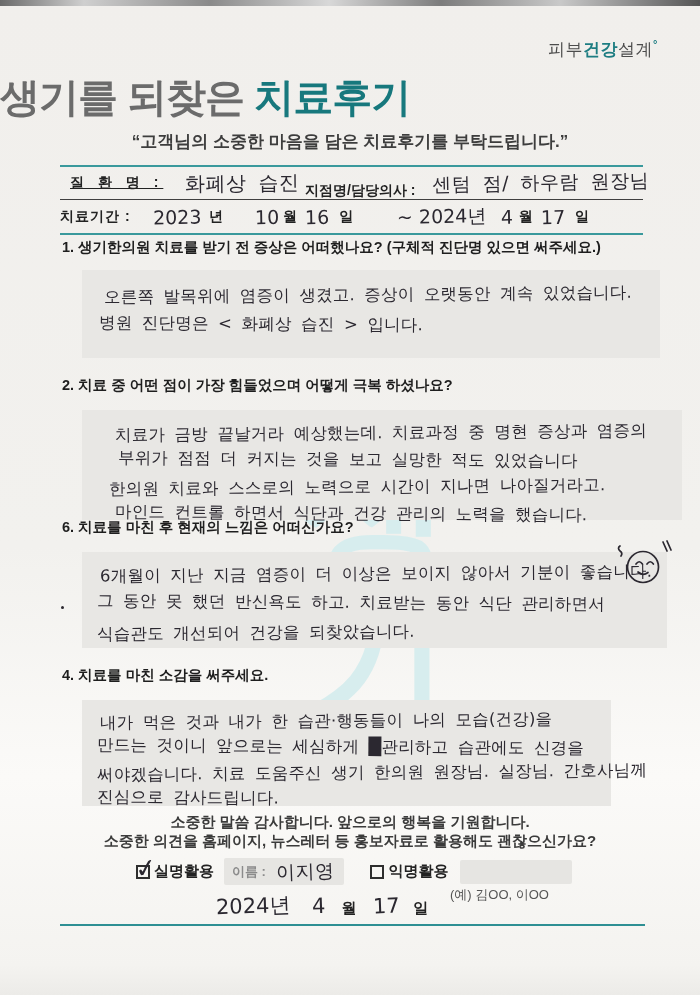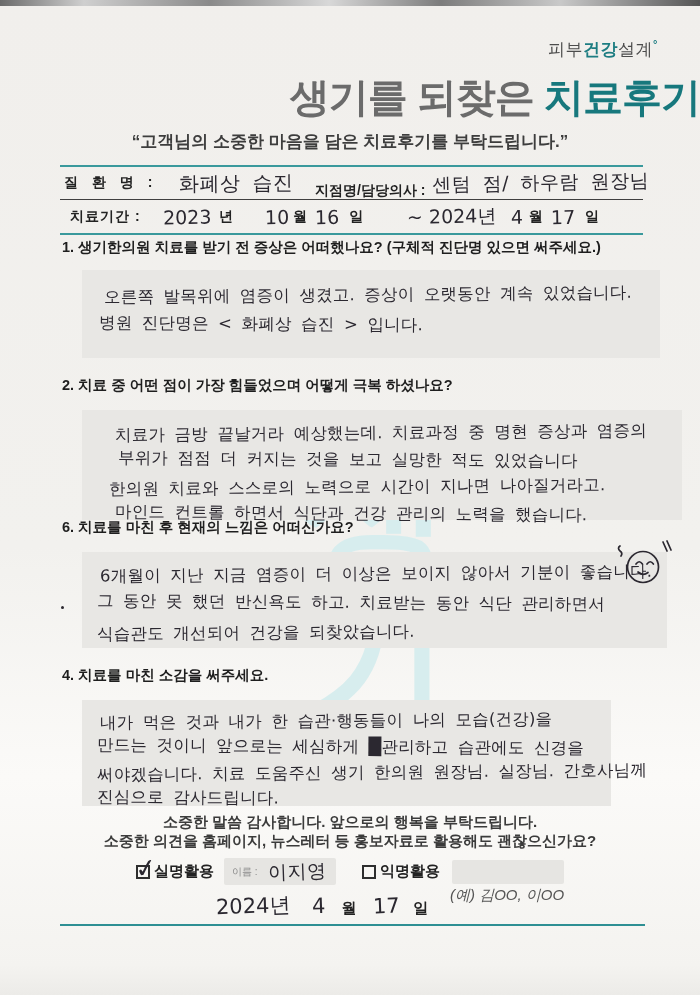--- a/index.html
+++ b/index.html
@@ -23,32 +23,32 @@
     position:absolute; top:338px; left:293px; height:350px;
     writing-mode:vertical-rl; text-orientation:upright;
     font-weight:bold; font-size:148px; line-height:170px;
     color:#d7edee; letter-spacing:8px; z-index:0; user-select:none;
   }
   
   .logo { position:absolute; top:38px; right:42px; font-size:17px; color:#4c4c4c; letter-spacing:0.5px; z-index:3; }
   .logo .bold { color:#1d7d82; font-weight:bold; }
   .logo .mark { color:#1d7d82; font-size:11px; vertical-align:super; font-weight:bold; }
   
-  .title { position:absolute; top:70px; width:100%; text-align:right; font-size:40px; font-weight:bold; letter-spacing:-1px; z-index:3; }
+  .title { position:absolute; top:70px; width:100%; text-align:left; font-size:40px; font-weight:bold; letter-spacing:-1px; z-index:3; }
   .title .t-gray { color:#6b6b6b; }
   .title .t-teal { color:#17787d; }
   .subtitle { position:absolute; top:130px; width:100%; text-align:center; font-size:17px; font-weight:bold; color:#3d3d3d; z-index:3; }
   
   .info-table { position:absolute; top:165px; left:60px; width:583px; border-top:2px solid #3a999c; border-bottom:2px solid #3a999c; z-index:3; }
   .info-row { position:relative; height:33px; display:flex; align-items:center; }
   .info-row.first { border-bottom:1px solid #3f3f3f; }
   .lbl { font-size:14px; color:#222; font-weight:bold; white-space:nowrap; }
-  .disease-lbl { margin-left:4px; letter-spacing:5px; }
-  .branch-lbl { position:absolute; left:255px;margin-top:16px; }
-  .period-lbl { margin-left:10px; letter-spacing:1px; }
+  .disease-lbl { margin-left:10px; letter-spacing:5px;text-decoration:underline; }
+  .branch-lbl { position:absolute; left:245px;margin-top:16px; }
+  .period-lbl { letter-spacing:1px; }
   .unit { font-size:14px; color:#222; font-weight:bold; }
   
   .hw {
     font-family:"DejaVu Sans","Liberation Sans",sans-serif;
     color:#2b2830; font-size:17px; letter-spacing:0.5px; word-spacing:5px;
     transform:rotate(-0.6deg); display:inline-block; white-space:nowrap;
   }
   .v-disease { font-size:20px; margin-left:22px; }
   .v-branch { position:absolute; left:372px; font-size:19px; transform:rotate(-1.2deg); }
   .hw-num { font-family:"DejaVu Sans",sans-serif; color:#2b2830; font-size:19px; display:inline-block; transform:rotate(-1deg); }
@@ -77,25 +77,25 @@
   .smiley { position:absolute; top:534px; left:606px; z-index:4; }
   .pen-dot { position:absolute; top:606px; left:61px; width:3px; height:3px; border-radius:50%; background:#2b2830; z-index:3; }
   
   .thanks1 { position:absolute; top:813px; width:100%; text-align:center; font-size:15px; font-weight:bold; color:#3b3b3b; z-index:3; }
   .thanks2 { position:absolute; top:832px; width:100%; text-align:center; font-size:15px; font-weight:bold; color:#3b3b3b; z-index:3; }
   .consent { position:absolute; top:858px; left:136px; display:flex; align-items:center; z-index:3; }
   .cbx { width:14px; height:14px; border:2px solid #2e2e2e; background:transparent; position:relative; flex:0 0 auto; }
   .cbx .check { position:absolute; top:-14px; left:-3px; font-family:"DejaVu Sans",sans-serif; font-size:26px; color:#2b2830; transform:rotate(-8deg); font-weight:bold; }
   .cb-label { font-size:15px; font-weight:bold; color:#222; margin-left:4px; white-space:nowrap; }
   .name-box { margin-left:10px; background:#e6e5e2; border-radius:2px; height:27px; display:flex; align-items:center; padding:0 10px 0 8px; position:relative; }
-  .name-lbl { font-size:10px; color:#8b8b8b; font-weight:normal; }
+  .name-lbl { font-size:13px; color:#8b8b8b; font-weight:bold; }
   .v-name { font-size:19px; margin-left:10px; transform:rotate(-2deg); }
   .cbx2 { margin-left:26px; }
   .anon-box { margin-left:12px; width:112px; height:24px; background:#e6e5e2; border-radius:2px; }
-  .example { position:absolute; top:886px; left:450px; font-size:15px; color:#555; z-index:3;font-style:italic; }
+  .example { position:absolute; top:886px; left:450px; font-size:13px; color:#555; z-index:3; }
   .date-row { position:absolute; top:892px; width:100%; display:flex; justify-content:center; align-items:baseline; transform:translateX(-28px); z-index:3; }
   .d-hw { font-family:"DejaVu Sans",sans-serif; font-size:21px; color:#2b2830; display:inline-block; transform:rotate(-2deg); }
   .d-unit { font-size:15px; font-weight:bold; color:#222; }
   .d-m { margin-left:22px; } .d-mu { margin-left:16px; } .d-d { margin-left:16px; } .d-du { margin-left:14px; }
   .bottom-rule { position:absolute; top:924px; left:60px; width:585px; height:2px; background:#2e8f93; z-index:3; }
   .tagline { position:absolute; top:938px; width:100%; text-align:center; font-size:16px; font-weight:bold; color:#2e8f93; letter-spacing:-0.3px; z-index:3; }
 </style>
 </head>
 <body>
 
@@ -169,21 +169,21 @@
   <div class="pen-dot"></div>
 
   <div class="q-label q4-label">4. 치료를 마친 소감을 써주세요.</div>
   <div class="answer-box box4">
     <div class="hw-line i6">내가 먹은 것과 내가 한 습관·행동들이 나의 모습(건강)을</div>
     <div class="hw-line i7">만드는 것이니 앞으로는 세심하게 █관리하고 습관에도 신경을</div>
     <div class="hw-line i7">써야겠습니다. 치료 도움주신 생기 한의원 원장님. 실장님. 간호사님께</div>
     <div class="hw-line i7">진심으로 감사드립니다.</div>
   </div>
 
-  <div class="thanks1">소중한 말씀 감사합니다. 앞으로의 행복을 부탁드립니다.</div>
+  <div class="thanks1">소중한 말씀 감사합니다. 앞으로의 행복을 기원합니다.</div>
   <div class="thanks2">소중한 의견을 홈페이지, 뉴스레터 등 홍보자료로 활용해도 괜찮으신가요?</div>
 
   <div class="consent">
     <span class="cbx">
         <span class="check">✓</span>
       </span>
     <span class="cb-label">실명활용</span>
     <span class="name-box">
       <span class="name-lbl">이름 :</span>
       <span class="hw v-name">이지영</span>

